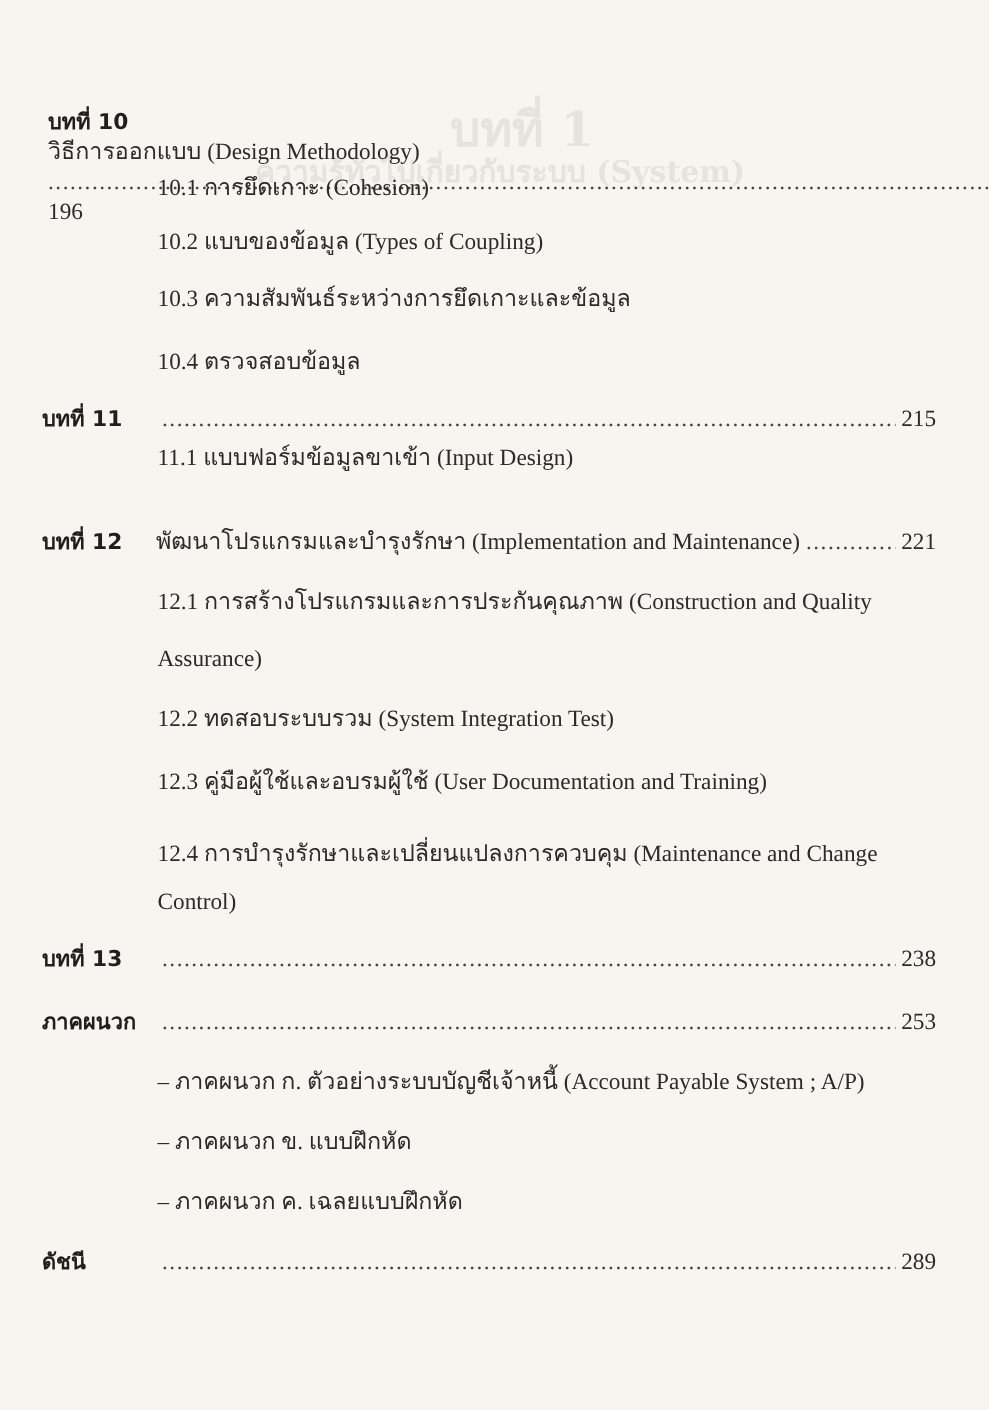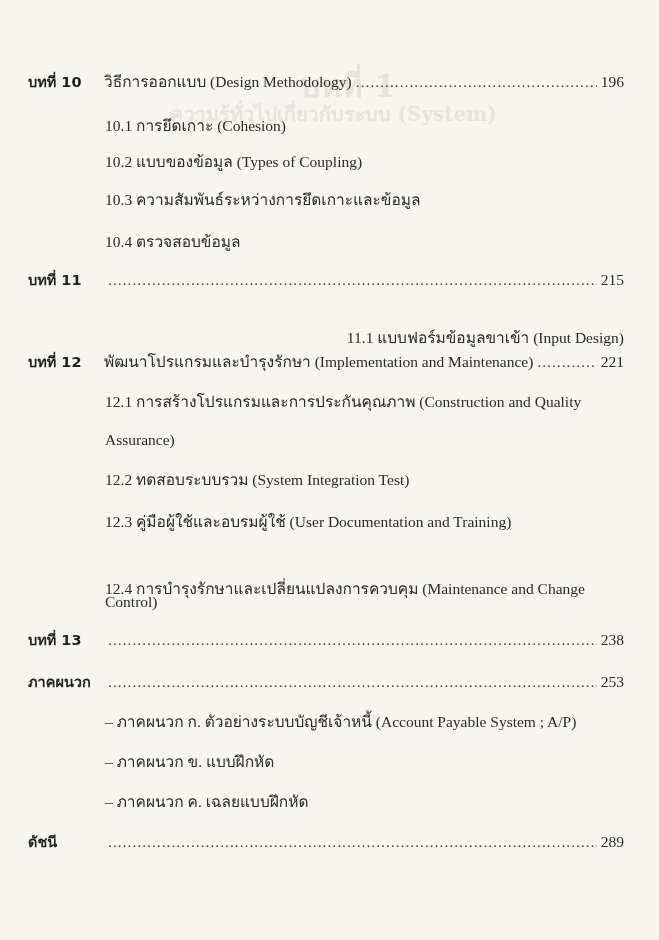--- a/index.html
+++ b/index.html
@@ -41,49 +41,49 @@
     .appx { position: absolute; left: 105px; font-size: 15.5px; line-height: 20px; white-space: nowrap; }
   </style>
 </head>
 <body>
 
 <div class="ghost" style="left:300px;top:60px;font-size:32px;">บทที่ 1</div>
 <div class="ghost" style="left:170px;top:98px;font-size:20px;">ความรู้ทั่วไปเกี่ยวกับระบบ (System)</div>
 
 <div class="toc">
 
-  <div class="row" style="top:72px;">
+  <div class="row" style="top:72px;flex-direction:column;">
     <span class="chap-label">บทที่ 10</span>
     <span class="chap-title">วิธีการออกแบบ (Design Methodology)</span>
     <span class="leader"></span>
     <span class="page">196</span>
   </div>
   <div class="sub" style="top:116px;">10.1 การยึดเกาะ (Cohesion)</div>
   <div class="sub" style="top:152px;">10.2 แบบของข้อมูล (Types of Coupling)</div>
   <div class="sub" style="top:190px;">10.3 ความสัมพันธ์ระหว่างการยึดเกาะและข้อมูล</div>
   <div class="sub" style="top:232px;">10.4 ตรวจสอบข้อมูล</div>
 
   <div class="row" style="top:270px;">
     <span class="chap-label">บทที่ 11</span>
     <span class="leader"></span>
     <span class="page">215</span>
   </div>
-  <div class="sub" style="top:328px;text-align:right;">11.1 แบบฟอร์มข้อมูลขาเข้า (Input Design)</div>
+  <div class="sub" style="top:296px;">11.1 แบบฟอร์มข้อมูลขาเข้า (Input Design)</div>
 
   <div class="row" style="top:352px;">
     <span class="chap-label">บทที่ 12</span>
     <span class="chap-title">พัฒนาโปรแกรมและบำรุงรักษา (Implementation and Maintenance)</span>
     <span class="leader"></span>
     <span class="page">221</span>
   </div>
   <div class="sub" style="top:392px;">12.1 การสร้างโปรแกรมและการประกันคุณภาพ (Construction and Quality</div>
   <div class="sub cont" style="top:430px;">Assurance)</div>
   <div class="sub" style="top:470px;">12.2 ทดสอบระบบรวม (System Integration Test)</div>
   <div class="sub" style="top:512px;">12.3 คู่มือผู้ใช้และอบรมผู้ใช้ (User Documentation and Training)</div>
-  <div class="sub" style="top:579px;">12.4 การบำรุงรักษาและเปลี่ยนแปลงการควบคุม (Maintenance and Change</div>
+  <div class="sub" style="top:560px;">12.4 การบำรุงรักษาและเปลี่ยนแปลงการควบคุม (Maintenance and Change</div>
   <div class="sub cont" style="top:592px;">Control)</div>
 
   <div class="row" style="top:630px;">
     <span class="chap-label">บทที่ 13</span>
     <span class="leader"></span>
     <span class="page">238</span>
   </div>
 
   <div class="row" style="top:672px;">
     <span class="chap-label">ภาคผนวก</span>

